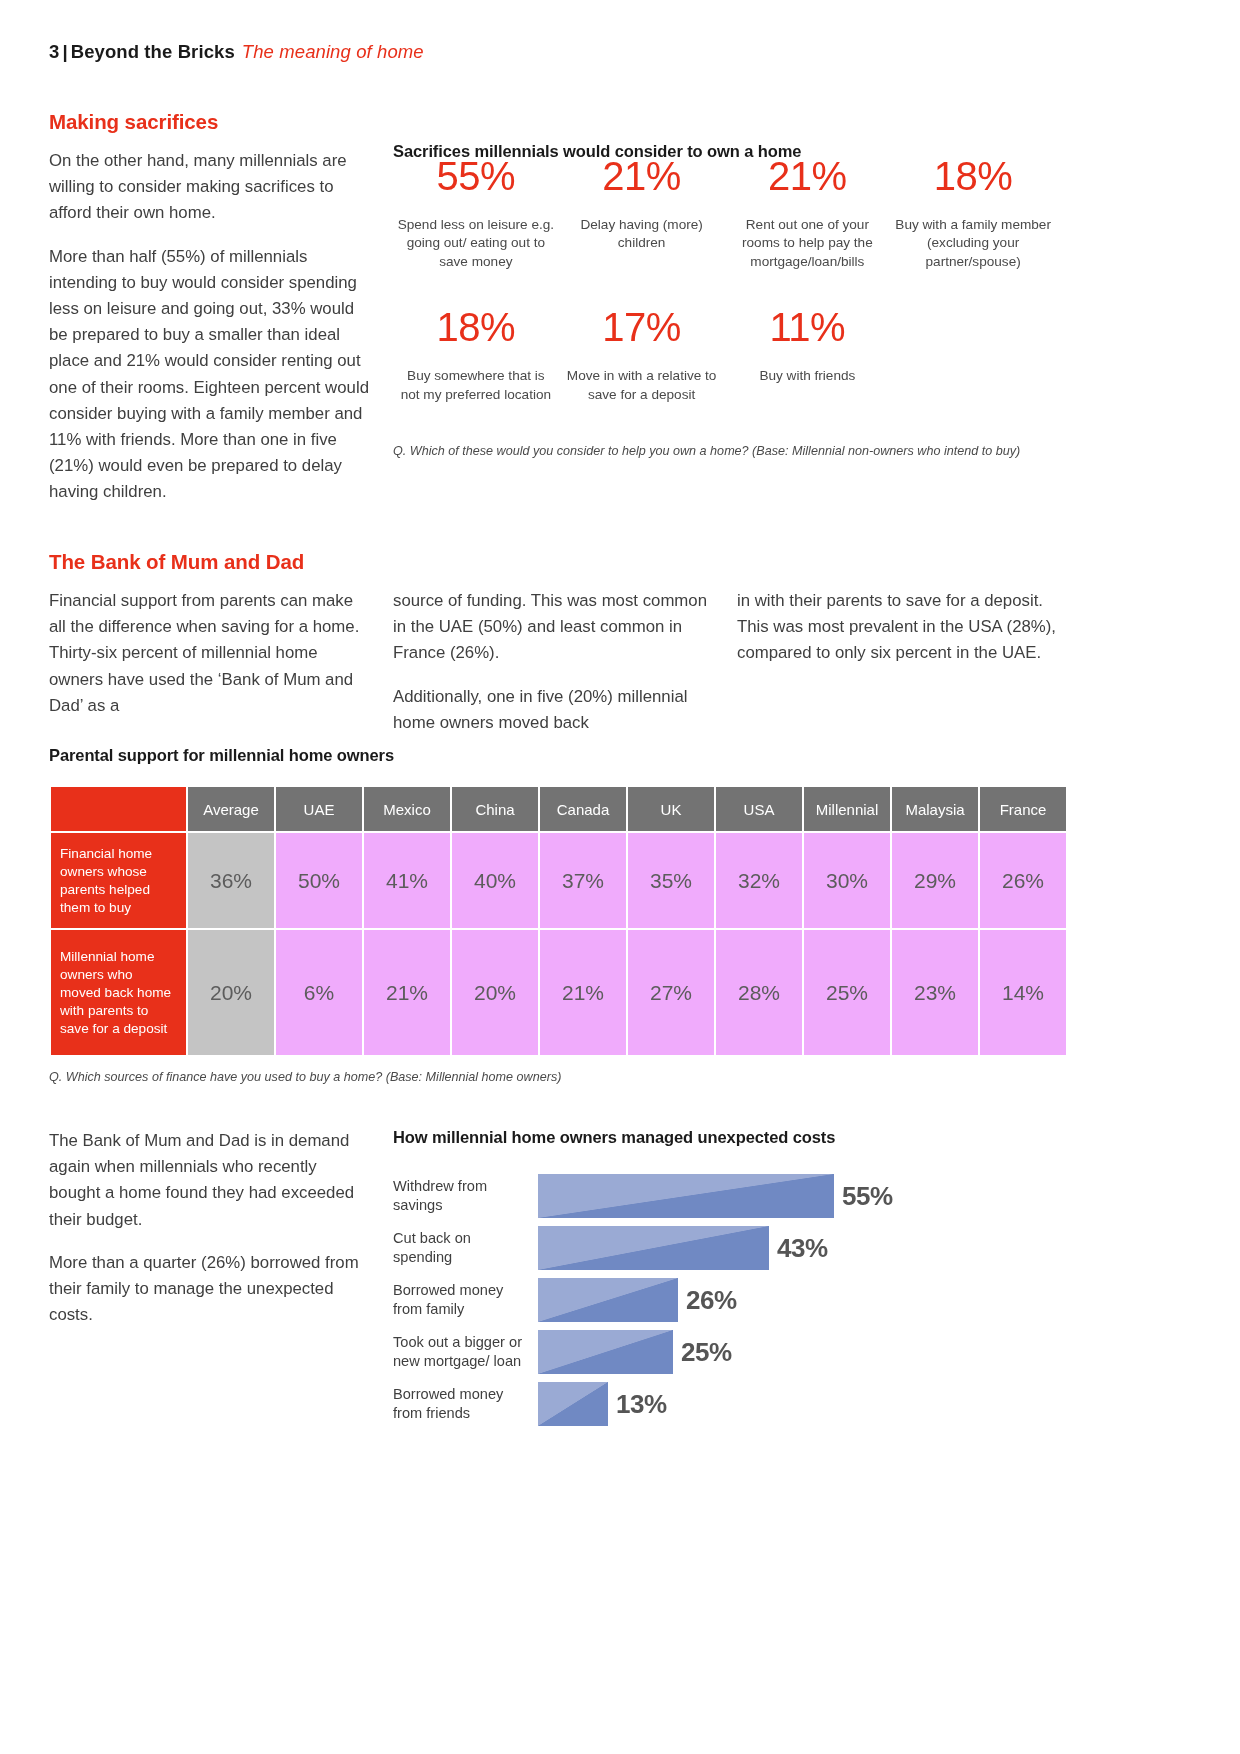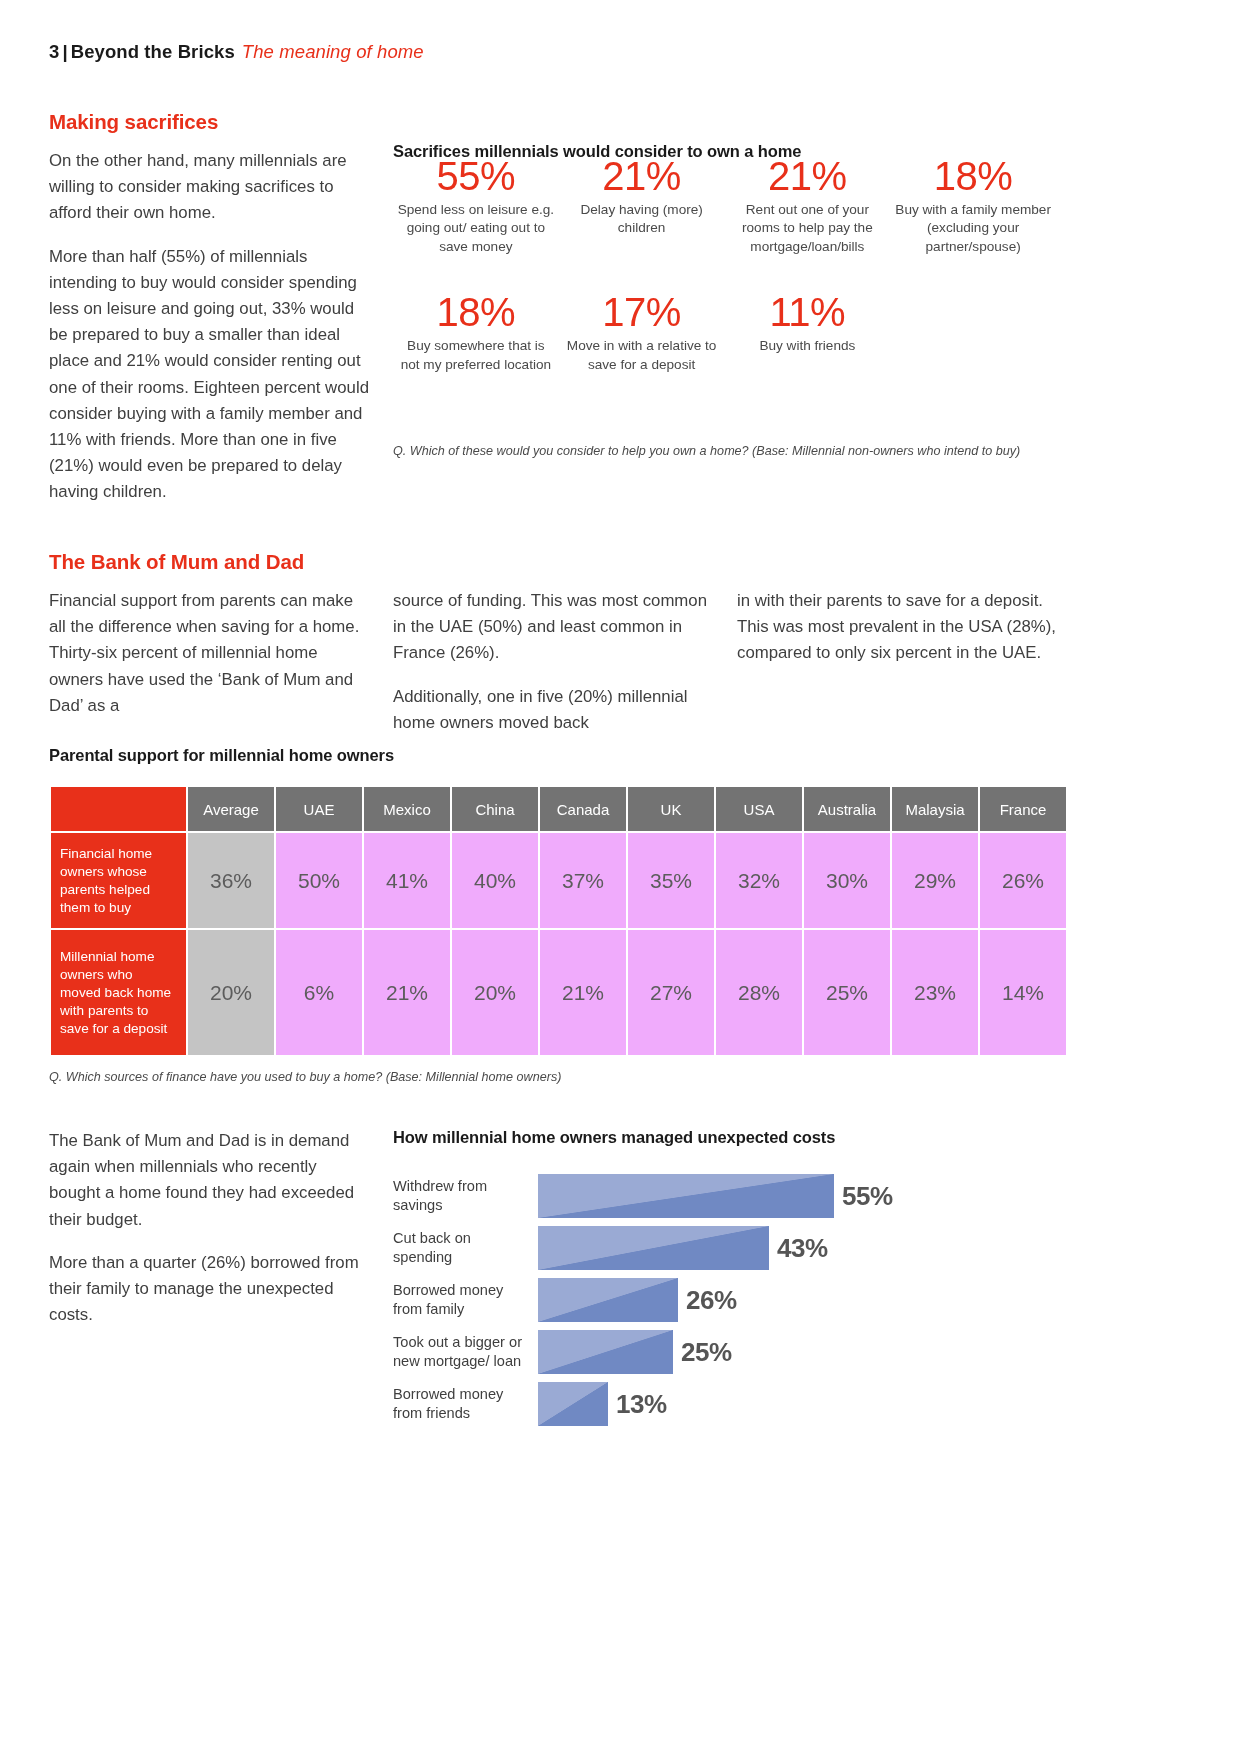--- a/index.html
+++ b/index.html
@@ -71,21 +71,21 @@
     font-size: 40px;
     line-height: 48px;
     font-weight: normal;
     letter-spacing: -0.5px;
     font-family: "Liberation Sans", sans-serif;
   }
   .stat .cap {
     font-size: 13.6px;
     line-height: 18.4px;
     color: #4a4a4a;
-    margin-top: 1px;
+    margin-top: 16px;
   }
 
   .footnote {
     font-style: italic;
     font-size: 12.6px;
     line-height: 17px;
     color: #4a4a4a;
   }
   #sacrifices-footnote { position: absolute; left: 393px; top: 443px; width: 680px; }
 
@@ -258,21 +258,21 @@
     <thead>
       <tr>
         <th class="corner"></th>
         <th>Average</th>
         <th>UAE</th>
         <th>Mexico</th>
         <th>China</th>
         <th>Canada</th>
         <th>UK</th>
         <th>USA</th>
-        <th>Australia</th>
+        <th>Millennial</th>
         <th>Malaysia</th>
         <th>France</th>
       </tr>
     </thead>
     <tbody>
       <tr class="row-tall-1">
         <th class="rowlabel">Financial home owners whose parents helped them to buy</th>
         <td class="avg">36%</td>
         <td>50%</td>
         <td>41%</td>

